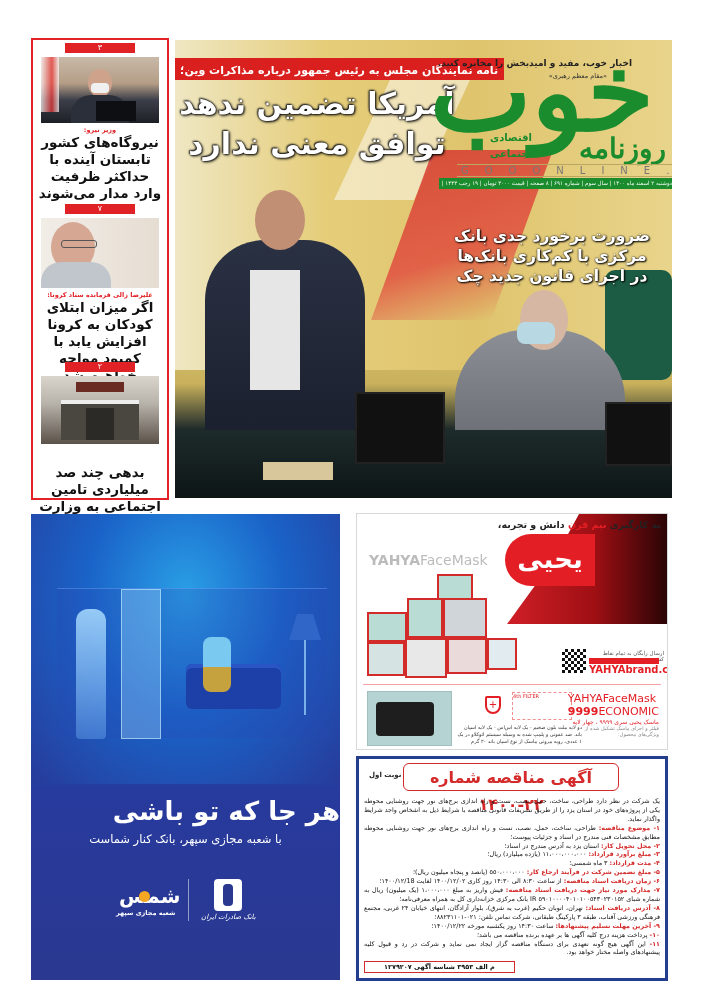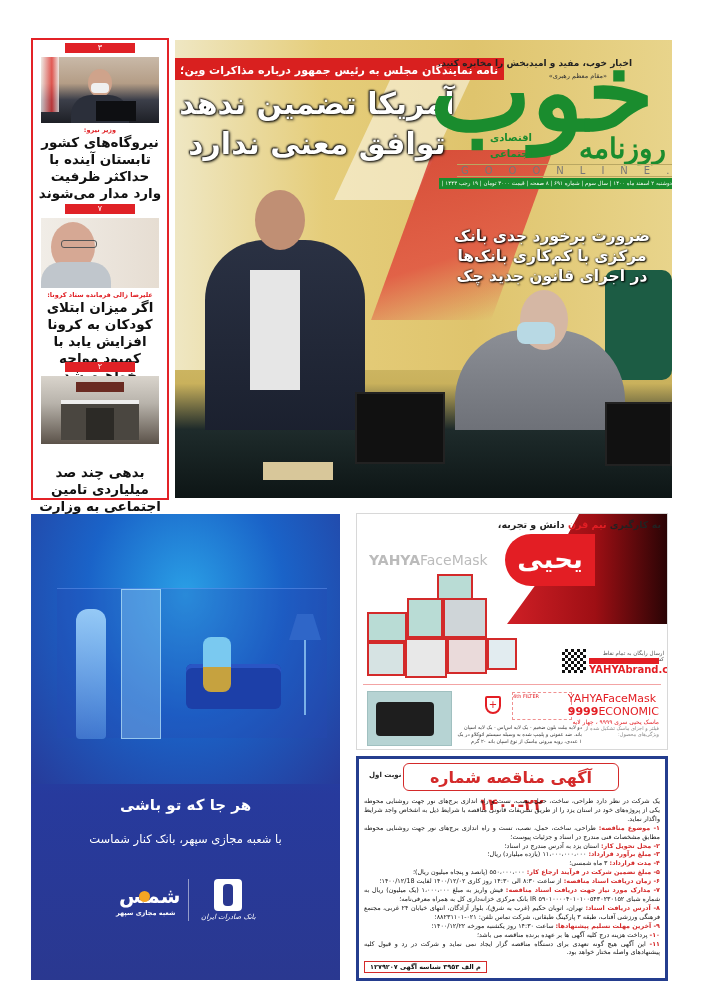--- a/index.html
+++ b/index.html
@@ -51,21 +51,21 @@
 
   
   .bank-ad { left: 31px; top: 514px; width: 309px; height: 466px; background: linear-gradient(180deg, #1d5fc4 0%, #1b4fb0 35%, #273a9d 60%, #2a3890 100%); overflow: hidden; }
   .bank-scene { position: absolute; left: 0; top: 0; width: 309px; height: 270px; background: radial-gradient(ellipse at 50% 30%, #2aa0e6 0%, #1a63c8 45%, #273b9a 100%); }
   .holo-man { position:absolute; left: 45px; top: 95px; width: 30px; height: 130px; background: linear-gradient(180deg, rgba(170,220,255,.85), rgba(120,190,255,.35)); border-radius: 12px 12px 4px 4px; }
   .holo-pane { position:absolute; left: 90px; top: 75px; width: 40px; height: 150px; background: rgba(160,220,255,.35); border: 1px solid rgba(200,240,255,.6); }
   .sofa { position:absolute; left: 155px; top: 150px; width: 95px; height: 45px; background: #1c3fa8; border-radius: 6px; box-shadow: inset 0 4px 0 #2a55c4; }
   .sit-man { position:absolute; left: 172px; top: 123px; width: 28px; height: 55px; background: linear-gradient(180deg,#7ac9f0 0%,#7ac9f0 55%,#c6a23f 55%); border-radius: 8px; }
   .lamp-shade { position:absolute; left: 258px; top: 100px; width: 32px; height: 26px; background: #2f66c8; clip-path: polygon(25% 0,75% 0,100% 100%,0 100%); }
   .lamp-pole { position:absolute; left: 273px; top: 126px; width: 2px; height: 75px; background: #7ab0e8; }
-  .bank-slogan { position: absolute; left: 0; right: 0; top: 282px; text-align: center; color: #fff; font-size: 15px; font-weight: bold; }
+  .bank-slogan { position: absolute; left: 0; right: 0; top: 282px; text-align: right; color: #fff; font-size: 26px; font-weight: bold; }
   .bank-sub { position: absolute; left: 0; right: 0; top: 318px; text-align: center; color: #fff; font-size: 11.5px; }
   .bank-logos { position: absolute; left: 0; right: 0; top: 365px; height: 50px; }
   .saderat-logo { position:absolute; left: 183px; top: 0; width: 28px; height: 32px; background: #fff; border-radius: 4px; }
   .saderat-logo::after { content:""; position:absolute; left: 9px; top: 5px; width: 10px; height: 22px; background: #2a3890; border-radius: 4px; }
   .saderat-name { position:absolute; left: 170px; top: 34px; color: #fff; font-size: 7px; white-space: nowrap; font-family: "DejaVu Serif", serif; font-style: italic; }
   .divider-v { position:absolute; left: 157px; top: 0; width: 1px; height: 42px; background: rgba(255,255,255,.5); }
   .shams-logo { position:absolute; left: 88px; top: 5px; color: #fff; font-size: 20px; font-weight: bold; letter-spacing: -1px; }
   .shams-sun { position:absolute; left: 108px; top: 12px; width: 11px; height: 11px; background: #f5a623; border-radius: 50%; }
   .shams-name { position:absolute; left: 85px; top: 30px; color: #fff; font-size: 6.5px; white-space: nowrap; font-weight: bold; }
 
@@ -96,21 +96,21 @@
   .ym3 { font-size: 6px; color: #e31e24; text-align: right; direction: rtl; }
   .ym4 { font-size: 5px; color: #888; text-align: right; direction: rtl; }
   .yahya-desc { position:absolute; left: 100px; top: 210px; width: 125px; font-size: 5px; line-height: 7px; color: #333; text-align: right; }
 
   
   .tender { left: 356px; top: 756px; width: 312px; height: 225px; border: 3px solid #243d8e; background: #fff; padding: 4px 4px; }
   .tender-title-box { position:absolute; left: 44px; top: 4px; width: 216px; height: 28px; border: 1px solid #d42a2a; border-radius: 6px; color: #d42a2a; font-size: 16px; font-weight: bold; text-align: center; line-height: 27px; }
   .tender-round { position:absolute; left: 10px; top: 12px; font-size: 7px; color: #222; font-weight: bold; }
   .tender-body { position:absolute; left: 5px; right: 5px; top: 38px; font-size: 6.4px; line-height: 8.9px; color: #111; text-align: justify; }
   .tender-body .k { color: #d42a2a; font-weight: bold; }
-  .tender-id { position:absolute; left: 5px; bottom: 5px; border: 1px solid #d42a2a; color: #111; font-size: 6.5px; font-weight: bold; padding: 1px 5px; }
+  .tender-id { position:absolute; left: 5px; bottom: 5px; border: 1px solid #d42a2a; color: #111; font-size: 6.5px; font-weight: bold; padding: 1px 19px; }
 </style>
 </head>
 <body>
 
 <div class="abs sidebar">
 
   <div class="side-story" style="top:3px;">
     <div class="page-tag">۳</div>
     <div class="side-photo" style="height:66px;background:linear-gradient(180deg,#c9b9a8 0%,#b49d86 40%,#3c3f4a 65%,#1d1f25 100%);">
       <div style="position:absolute;left:0;top:0;width:18px;height:55px;background:linear-gradient(90deg,#fff,#e33 60%,#fff);opacity:.7;"></div>

